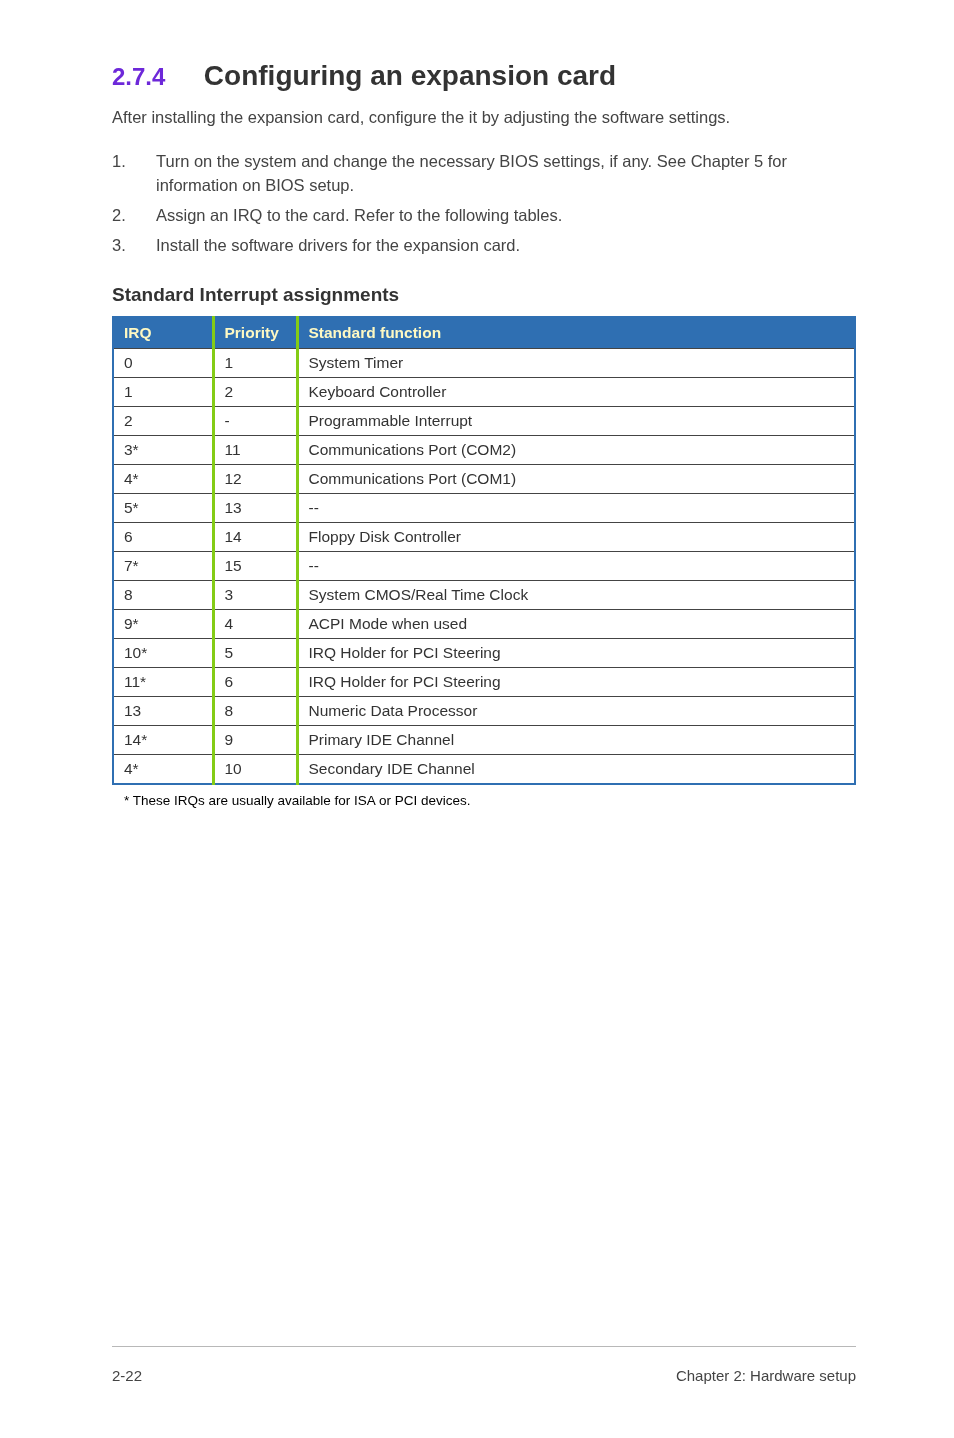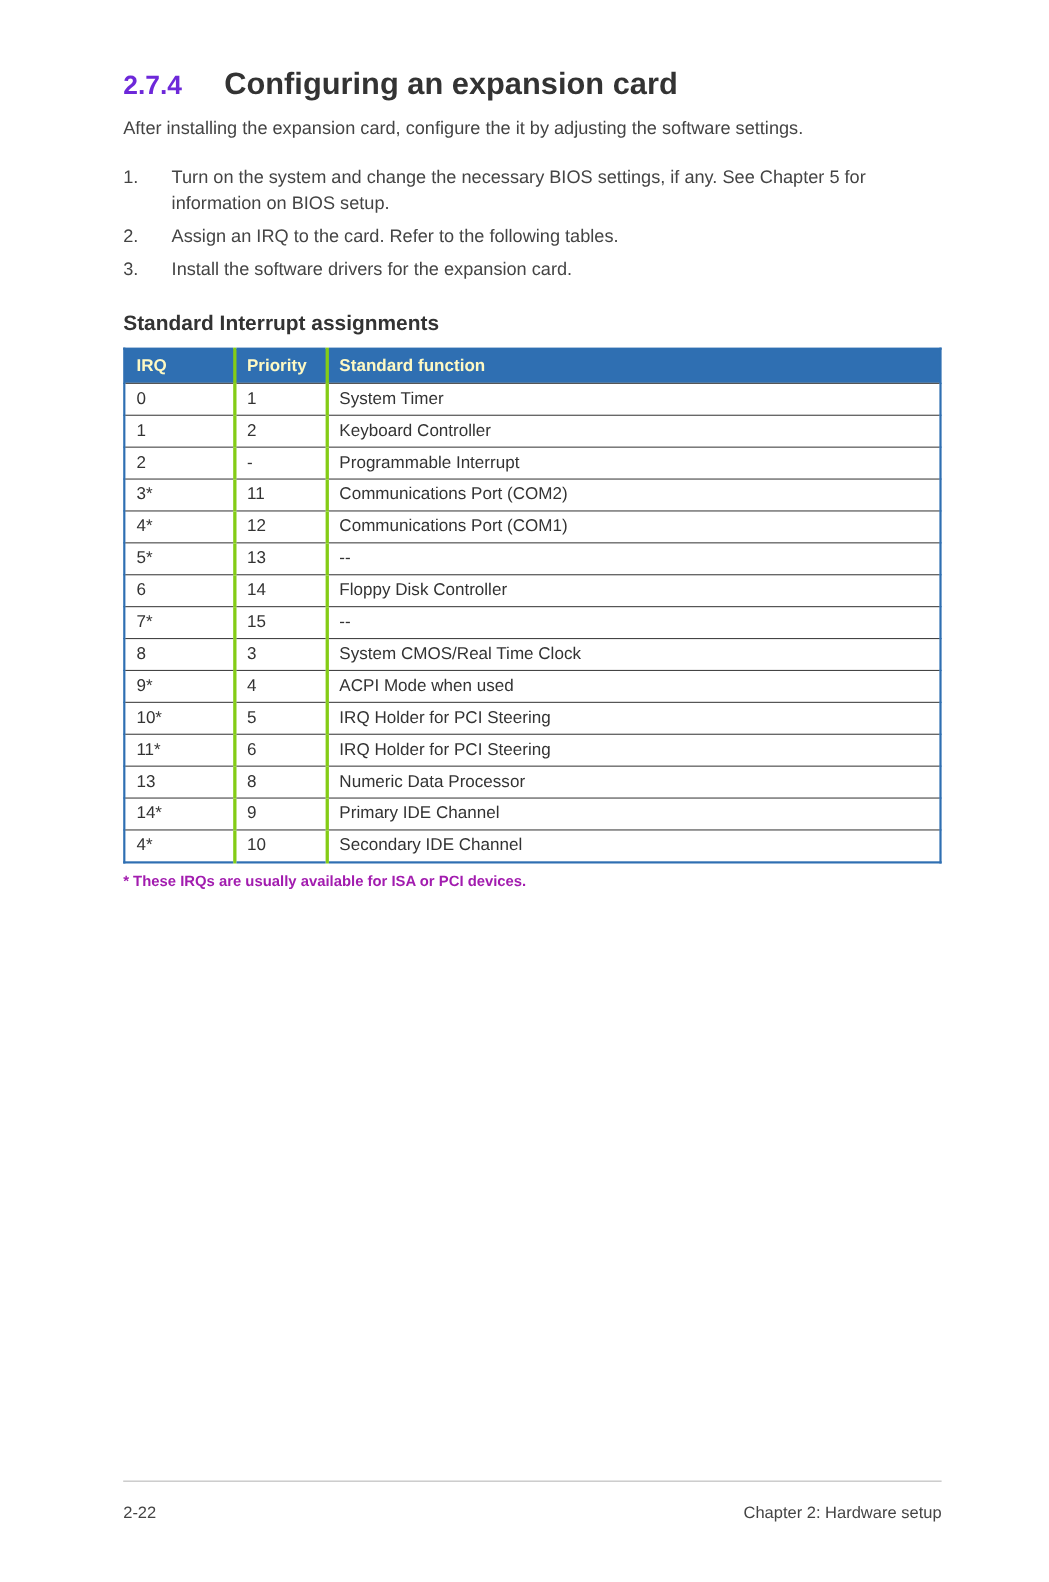--- a/index.html
+++ b/index.html
@@ -80,23 +80,24 @@
     padding: 5px 10px 5px 10px;
   }
   table.irq td + td,
   table.irq th + th {
     border-left: 3px solid #84cc16;
   }
   table.irq .col-irq { width: 100px; }
   table.irq .col-pri { width: 84px; }
   .footnote {
     font-size: 13.5px;
-    font-weight: bold;
-    color: #a21caf;
+    font-weight: normal;
+    color: #000000;
     margin-top: 8px;
+    margin-left: 12px;
   }
   .footer {
     position: absolute;
     left: 112px;
     right: 98px;
     bottom: 54px;
     border-top: 1px solid #b8b8b8;
     padding-top: 20px;
     display: flex;
     justify-content: space-between;

